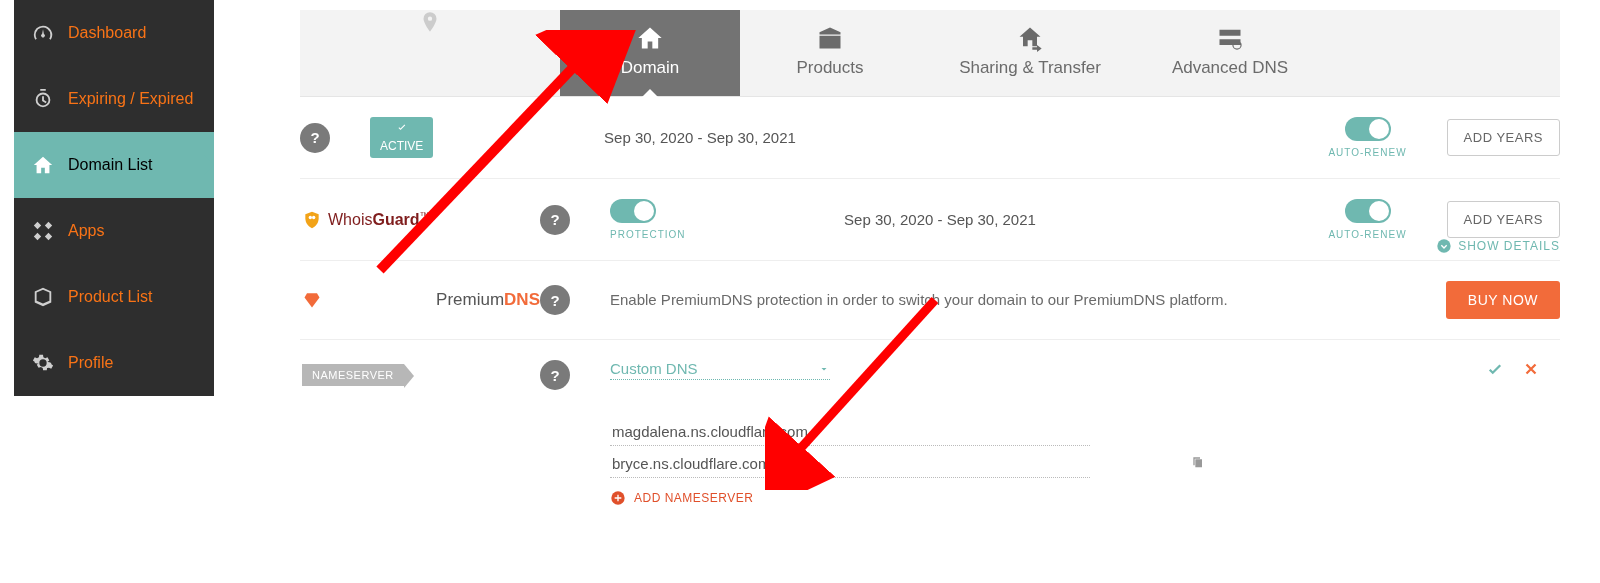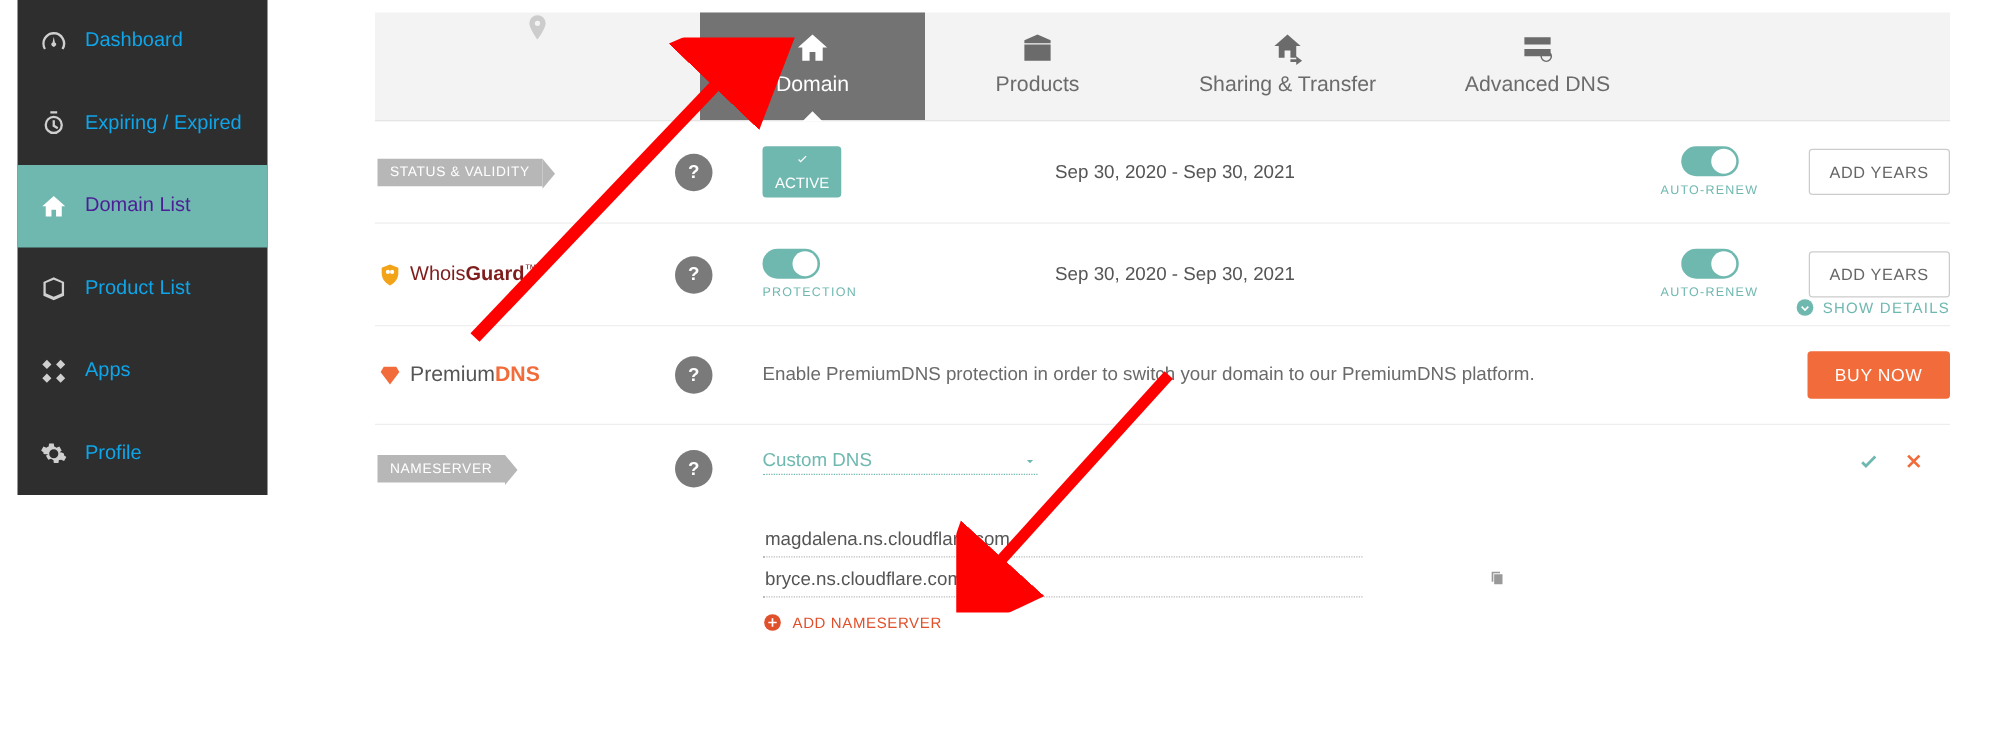--- a/index.html
+++ b/index.html
@@ -1,19 +1,19 @@
 <!DOCTYPE html>
 <html><head>
 <meta charset="utf-8">
 <style>
 * { box-sizing: border-box; margin: 0; padding: 0; }
 body { font-family: "Helvetica Neue", Arial, sans-serif; font-size: 14px; color: #4f4f4f; background: #fff; width: 1600px; height: 583px; overflow: hidden; position: relative; }
 .sidebar { position: absolute; left: 14px; top: 0; width: 200px; background: #2e2e2e; }
-.side-item { display: flex; align-items: center; gap: 14px; color: #0ea5e9; padding: 22px 18px; font-size: 16px; cursor: pointer; position: relative; }
-.side-item.active { background: #6fb8b0; color: #4c1d95; }
+.side-item { display: flex; align-items: center; gap: 14px; color: #f97316; padding: 22px 18px; font-size: 16px; cursor: pointer; position: relative; }
+.side-item.active { background: #6fb8b0; color: #000000; }
 .side-item.active::after { content: ""; position: absolute; right: -10px; top: 50%; transform: translateY(-50%); border: 10px solid transparent; border-left-color: #6fb8b0; }
 .side-ico { width: 22px; height: 22px; display: flex; align-items: center; justify-content: center; }
 .side-ico svg { width: 22px; height: 22px; fill: #cfcfcf; }
 .side-item.active .side-ico svg { fill: #fff; }
 
 .main { position: absolute; left: 300px; top: 0; right: 40px; bottom: 0; }
 .tabs { display: flex; background: #f3f3f3; border-bottom: 1px solid #e5e5e5; margin-top: 10px; }
 .filler-left { width: 260px; display: flex; align-items: flex-start; justify-content: center; }
 .tab { flex: 0 0 180px; text-align: center; padding: 14px 0 18px; font-size: 17px; color: #6b6b6b; cursor: pointer; position: relative; }
 .tab .tico { display: block; margin: 0 auto 6px; width: 28px; height: 28px; fill: #6b6b6b; }
@@ -34,21 +34,21 @@
 .toggle::after { content: ""; position: absolute; right: 2px; top: 2px; width: 20px; height: 20px; background: #fff; border-radius: 50%; }
 .sub-label { color: #6fb8b0; font-size: 10px; letter-spacing: 1px; margin-top: 6px; }
 .datecol { flex: 0 0 340px; text-align: center; color: #555; font-size: 15px; }
 .autorenew { display: flex; flex-direction: column; align-items: center; margin-left: auto; margin-right: 40px; }
 .btn-outline { border: 1px solid #ccc; background: #fff; color: #666; font-size: 13px; letter-spacing: 0.5px; padding: 10px 16px; border-radius: 3px; cursor: pointer; }
 .btn-orange { background: #f26b3a; color: #fff; border: none; font-size: 14px; padding: 11px 22px; border-radius: 3px; cursor: pointer; letter-spacing: 0.5px; }
 .btncol { margin-left: auto; }
 .whois-brand { display: flex; align-items: flex-end; gap: 6px; color: #7f1d1d; font-size: 16px; font-weight: 500; }
 .whois-brand svg { width: 20px; height: 20px; }
 .whois-tm { font-size: 10px; vertical-align: super; }
-.premium-brand { display: flex; align-items: center; gap: 6px; font-size: 17px; color: #555; }
+.premium-brand { display: flex; align-items: center; gap: 6px; font-size: 17px; color: #555; justify-content: space-between; }
 .premium-brand svg { width: 20px; height: 20px; }
 .premium-brand .dns { color: #f26b3a; font-weight: bold; }
 .desc { flex: 1; color: #6a6a6a; font-size: 15px; line-height: 1.6; padding-right: 16px; }
 .show-details { position: absolute; right: 0; bottom: 6px; color: #6fb8b0; font-size: 12px; letter-spacing: 1px; display: flex; align-items: center; gap: 6px; cursor: pointer; }
 .show-details svg { width: 16px; height: 16px; fill: #6fb8b0; }
 
 .ns-select { color: #6fb8b0; font-size: 15px; border-bottom: 1px dotted #6fb8b0; padding-bottom: 2px; display: inline-flex; align-items: center; gap: 120px; cursor: pointer; }
 .ns-select svg { width: 12px; height: 12px; fill: #6fb8b0; }
 .ns-actions { margin-left: auto; display: flex; gap: 18px; align-items: center; margin-right: 20px; }
 .ns-actions svg { width: 18px; height: 18px; cursor: pointer; }
@@ -84,32 +84,32 @@
     <span class="side-ico">
         <svg viewBox="0 0 24 24">
           <path d="M12 3l10 9h-3v9h-5v-6H10v6H5v-9H2z"></path>
         </svg>
       </span>
     <span>Domain List</span>
   </div>
   <div class="side-item">
     <span class="side-ico">
         <svg viewBox="0 0 24 24">
+          <path d="M6 2l4 4-4 4-4-4zm12 0l4 4-4 4-4-4zM6 14l4 4-4 4-4-4zm12 0l4 4-4 4-4-4z"></path>
+        </svg>
+      </span>
+    <span>Apps</span>
+  </div>
+  <div class="side-item">
+    <span class="side-ico">
+        <svg viewBox="0 0 24 24">
           <path d="M12 2l9 4v12l-9 4-9-4V6zm0 2.2L5 7v9l7 3 7-3V7z"></path>
         </svg>
       </span>
     <span>Product List</span>
-  </div>
-  <div class="side-item">
-    <span class="side-ico">
-        <svg viewBox="0 0 24 24">
-          <path d="M6 2l4 4-4 4-4-4zm12 0l4 4-4 4-4-4zM6 14l4 4-4 4-4-4zm12 0l4 4-4 4-4-4z"></path>
-        </svg>
-      </span>
-    <span>Apps</span>
   </div>
   <div class="side-item">
     <span class="side-ico">
         <svg viewBox="0 0 24 24">
           <path d="M12 8a4 4 0 104 4 4 4 0 00-4-4zm9 4a7 7 0 01-.1 1.2l2.1 1.6-2 3.5-2.5-1a7 7 0 01-2 .1l-.4 2.6h-4l-.4-2.6a7 7 0 01-2-1.1l-2.5 1-2-3.5 2.1-1.6A7 7 0 013 12a7 7 0 01.1-1.2L1 9.2l2-3.5 2.5 1a7 7 0 012-1.1L8 3h4l.4 2.6a7 7 0 012 1.1l2.5-1 2 3.5-2.1 1.6A7 7 0 0121 12z"></path>
         </svg>
       </span>
     <span>Profile</span>
   </div>
 </div>
@@ -142,21 +142,20 @@
     </div>
     <div class="tab">
       <svg class="tico" viewBox="0 0 24 24">
           <path d="M3 5h18v5H3zm0 8h18v5H3zm3-6h2v1H6zm0 8h2v1H6zM18 14a4 4 0 11-4 4h1a3 3 0 103-3z"></path>
         </svg>
       <span>Advanced DNS</span>
     </div>
   </div>
 
   <div class="row">
-    <div class="lcol"><span class="tag">STATUS &amp; VALIDITY</span></div>
     <div class="help">?</div>
     <div class="midcol">
       <span class="active-badge">
         <svg viewBox="0 0 24 24">
             <path d="M9 16l-4-4 1.5-1.5L9 13l8-8L18.5 6.5z"></path>
           </svg>
         <span>ACTIVE</span>
       </span>
     </div>
     <div class="datecol">Sep 30, 2020 - Sep 30, 2021</div>

